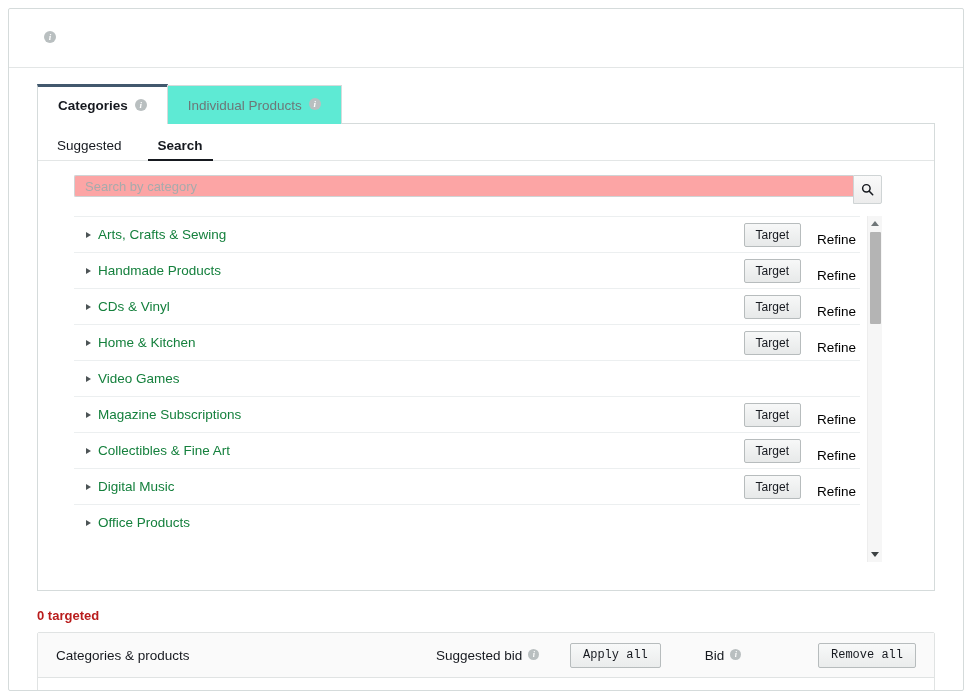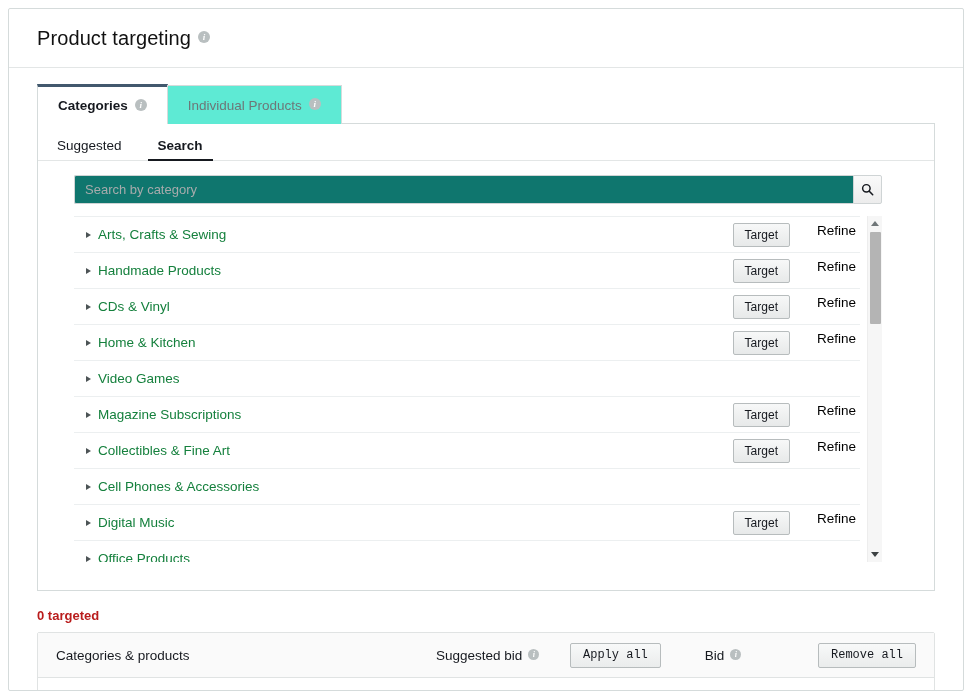--- a/index.html
+++ b/index.html
@@ -132,24 +132,24 @@
     background: #16191f;
   }
 
   
   .search-row {
     padding: 14px 52px 12px 36px;
     display: flex;
   }
   .search-field {
     flex: 1;
-    height: 29px;
+    height: 22px;
     border: 1px solid #cfd4d5;
     border-right: none;
-    background: #0f766e;
+    background: #fca5a5;
     padding: 0 10px;
     font-size: 13px;
     color: #16191f;
     font-family: "Liberation Sans", sans-serif;
     outline: none;
     border-radius: 2px 0 0 2px;
   }
   .search-field::placeholder { color: #a7abac; }
   .search-btn {
     width: 29px; height: 29px;
@@ -192,22 +192,22 @@
     cursor: pointer;
   }
   .cat-name {
     font-size: 13.5px;
     color: #15803d;
     font-weight: 400;
   }
   .row-actions {
     margin-left: auto;
     display: flex;
-    align-items: flex-start;
-    gap: 27px;
+    align-items: flex-end;
+    gap: 16px;
   }
   .target-btn {
     min-width: 52px;
     height: 24px;
     padding: 0 11px;
     font-size: 12px;
     color: #16191f;
     border: 1px solid #b7bcbd;
     border-radius: 2px;
     background: linear-gradient(#f7f8f8,#e7e9e9);
@@ -295,21 +295,20 @@
   .sh-col-bid { margin-left: 44px; white-space: nowrap; }
   .remove-all-wrap { margin-left: auto; }
   .summary-body { height: 28px; background: #ffffff; }
 </style>
 </head>
 <body>
 
 <div class="page-shell">
 
   <div class="page-header">
-    <span class="page-title">Product targeting</span>
     <span class="info-icon">i</span>
   </div>
 
   <div class="tabs-wrap">
     <div class="tabs-strip">
       <div class="tab active">
         <span>Categories</span>
         <span class="info-icon">i</span>
       </div>
       <div class="tab">
@@ -381,24 +380,20 @@
                 <span class="refine-link">Refine</span>
               </span>
             </div>
             <div class="cat-row">
               <span class="caret"></span>
               <span class="cat-name">Collectibles &amp; Fine Art</span>
               <span class="row-actions">
                 <button class="target-btn">Target</button>
                 <span class="refine-link">Refine</span>
               </span>
-            </div>
-            <div class="cat-row">
-              <span class="caret"></span>
-              <span class="cat-name">Cell Phones &amp; Accessories</span>
             </div>
             <div class="cat-row">
               <span class="caret"></span>
               <span class="cat-name">Digital Music</span>
               <span class="row-actions">
                 <button class="target-btn">Target</button>
                 <span class="refine-link">Refine</span>
               </span>
             </div>
             <div class="cat-row">

